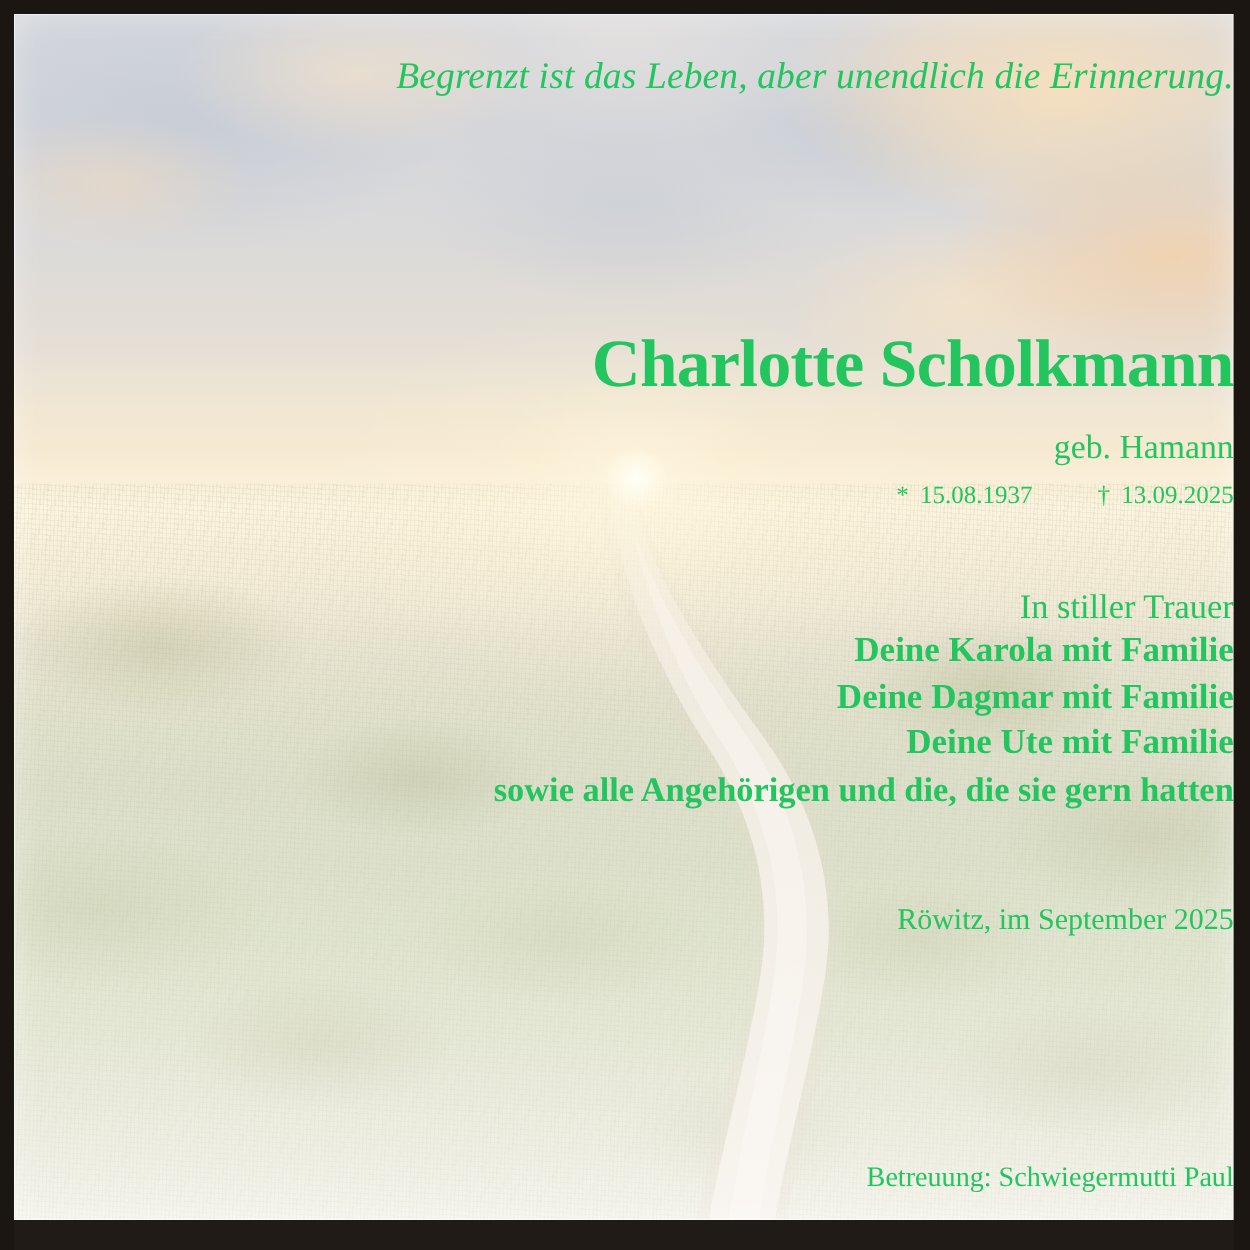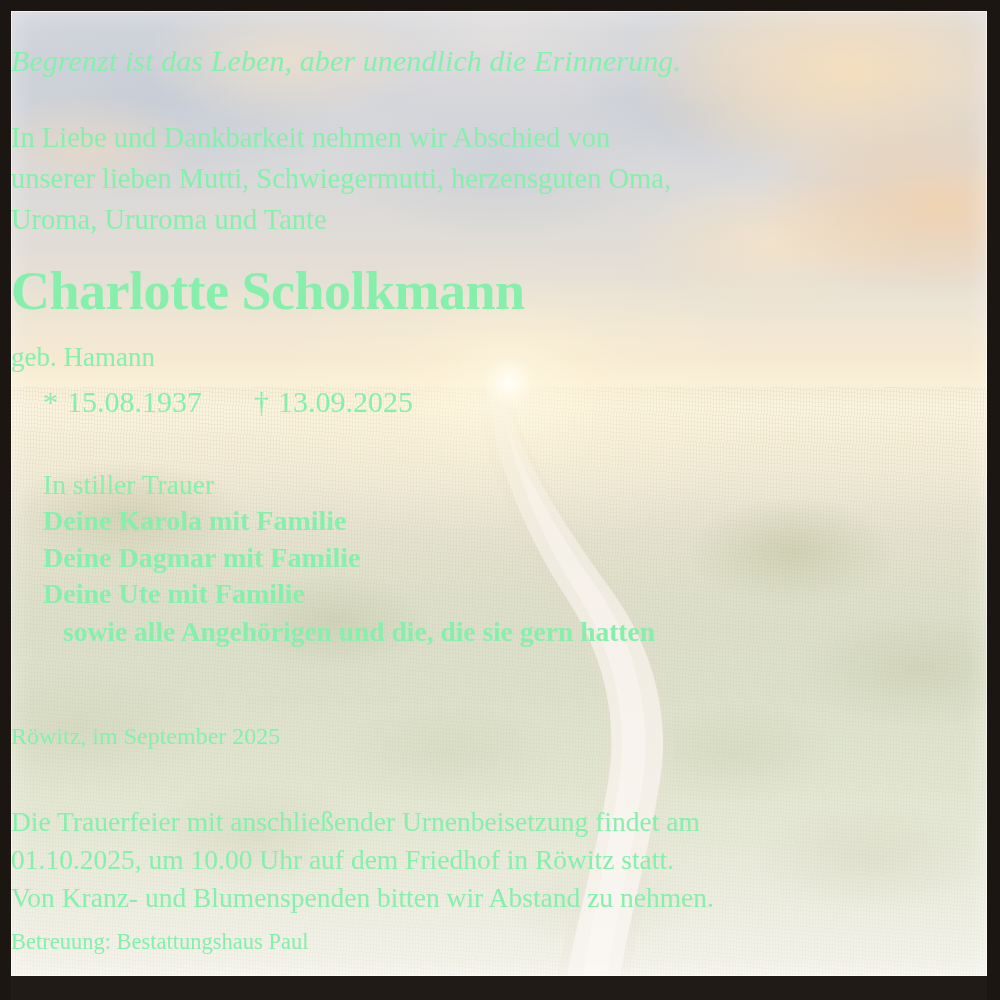--- a/index.html
+++ b/index.html
@@ -190,22 +190,22 @@
   }
 
   
   .content {
     position: absolute;
     left: 11px;
     top: 11px;
     right: 13px;
     bottom: 24px;
     z-index: 20;
-    text-align: left;
-    color: #86efac;
+    text-align: right;
+    color: #22c55e;
   }
 
   .epigraph {
     position: absolute;
     left: 0; right: 0;
     top: 33px;
     font-style: italic;
     font-size: 30px;
     letter-spacing: 0.1px;
     white-space: nowrap;
@@ -235,21 +235,21 @@
     left: 0; right: 0;
     top: 331px;
     font-size: 27px;
     white-space: nowrap;
   }
 
   .dates {
     position: absolute;
     left: 16px; right: 0;
     top: 374px;
-    font-size: 30px;
+    font-size: 20px;
     white-space: nowrap;
     padding-left: 16px;
   }
   .dates .date-birth { margin-right: 52px; }
   .dates .sym { margin-right: 9px; }
 
   .mourners {
     position: absolute;
     left: 0; right: 0;
     top: 455px;
@@ -340,51 +340,41 @@
 
     <div class="layer sun-glow"></div>
     <div class="layer wash"></div>
     <div class="layer inner-edge"></div>
   </div>
 
   <div class="content">
 
     <div class="epigraph">Begrenzt ist das Leben, aber unendlich die Erinnerung.</div>
 
-    <div class="intro">
-      <div>In Liebe und Dankbarkeit nehmen wir Abschied von</div>
-      <div>unserer lieben Mutti, Schwiegermutti, herzensguten Oma,</div>
-      <div>Uroma, Ururoma und Tante</div>
-    </div>
 
     <div class="deceased-name">Charlotte Scholkmann</div>
 
     <div class="maiden-name">geb. Hamann</div>
 
     <div class="dates">
       <span class="date-birth"><span class="sym">*</span><span>15.08.1937</span></span><span class="date-death"><span class="sym">†</span><span>13.09.2025</span></span>
     </div>
 
     <div class="mourners">
       <div class="lead">In stiller Trauer</div>
       <div class="name-line">Deine Karola mit Familie</div>
       <div class="name-line">Deine Dagmar mit Familie</div>
       <div class="name-line">Deine Ute mit Familie</div>
       <div class="closing-line">sowie alle Angehörigen und die, die sie gern hatten</div>
     </div>
 
     <div class="place-date">Röwitz, im September 2025</div>
 
-    <div class="ceremony">
-      <div>Die Trauerfeier mit anschließender Urnenbeisetzung findet am</div>
-      <div>01.10.2025, um 10.00 Uhr auf dem Friedhof in Röwitz statt.</div>
-      <div>Von Kranz- und Blumenspenden bitten wir Abstand zu nehmen.</div>
-    </div>
-
-    <div class="provider">Betreuung: Bestattungshaus Paul</div>
+
+    <div class="provider">Betreuung: Schwiegermutti Paul</div>
 
   </div>
 
   <div class="frame-border top"></div>
   <div class="frame-border bottom"></div>
   <div class="frame-border left"></div>
   <div class="frame-border right"></div>
 
 </div>
 

